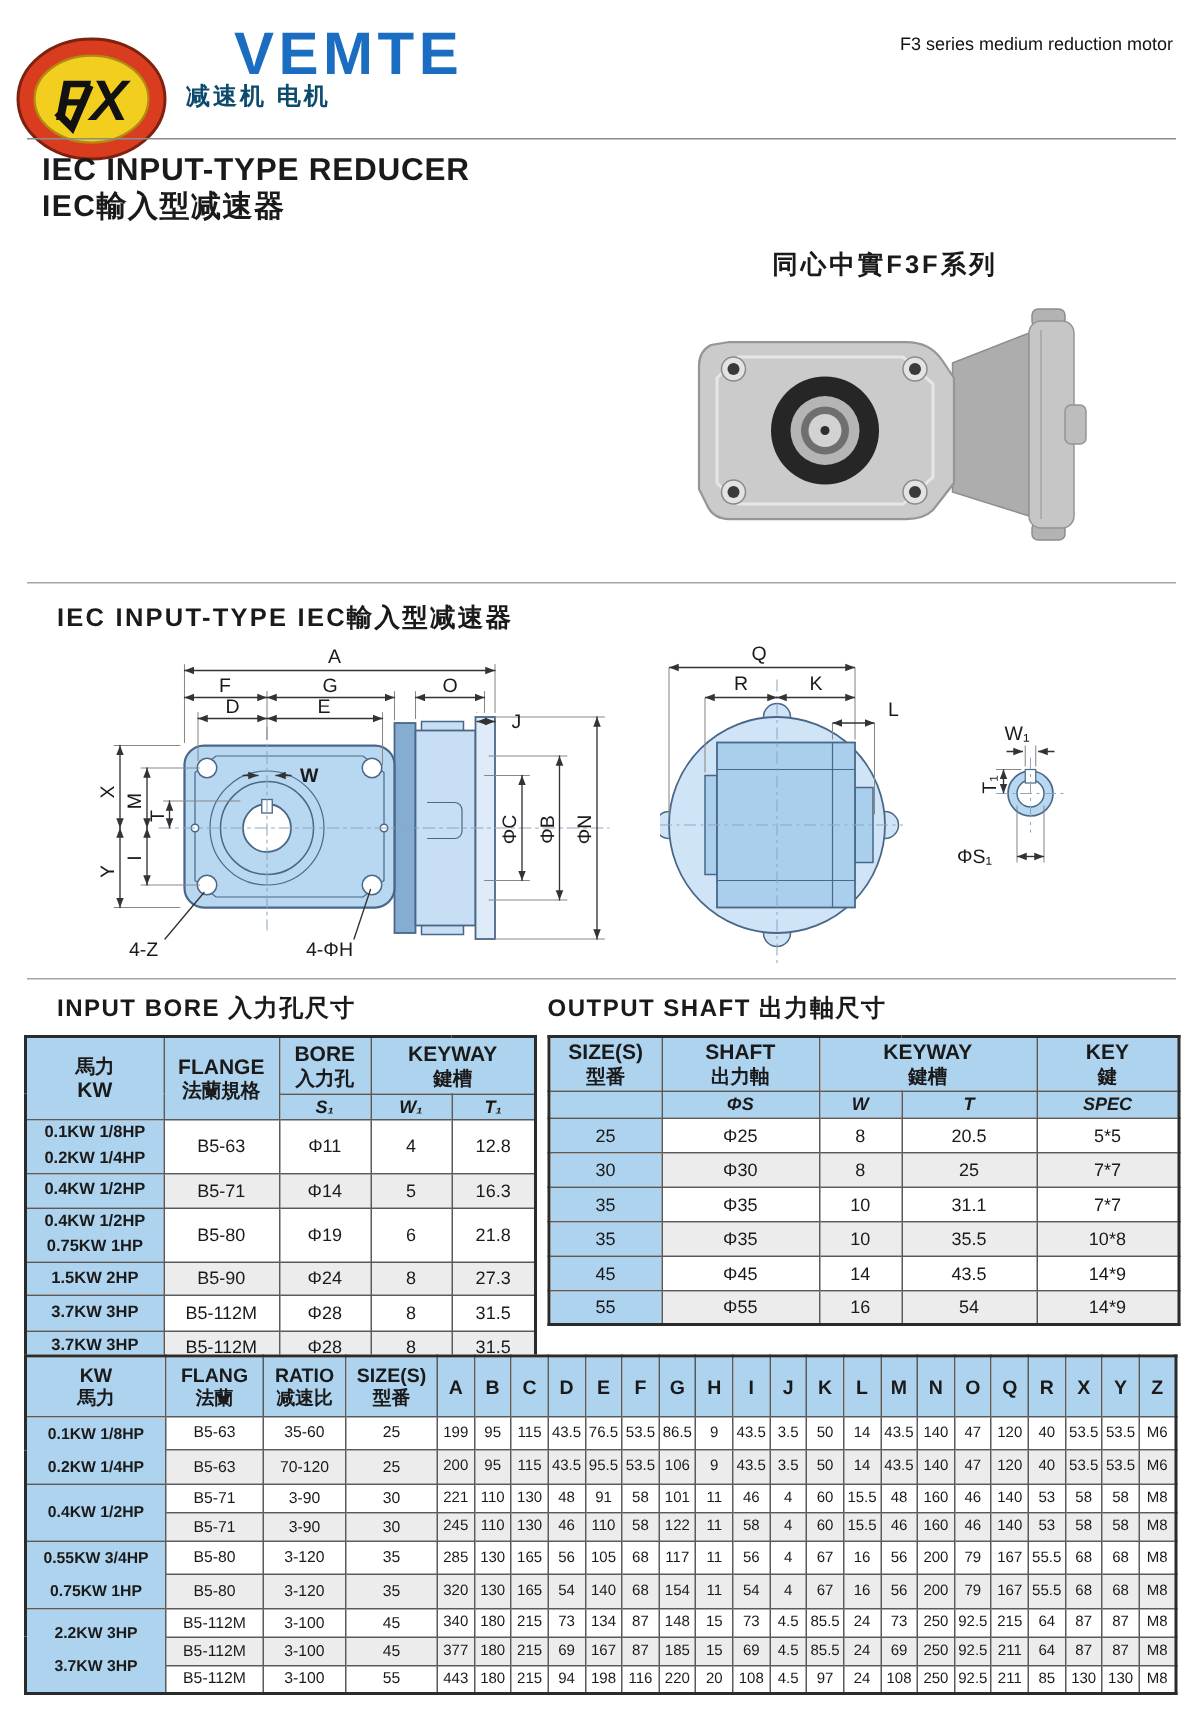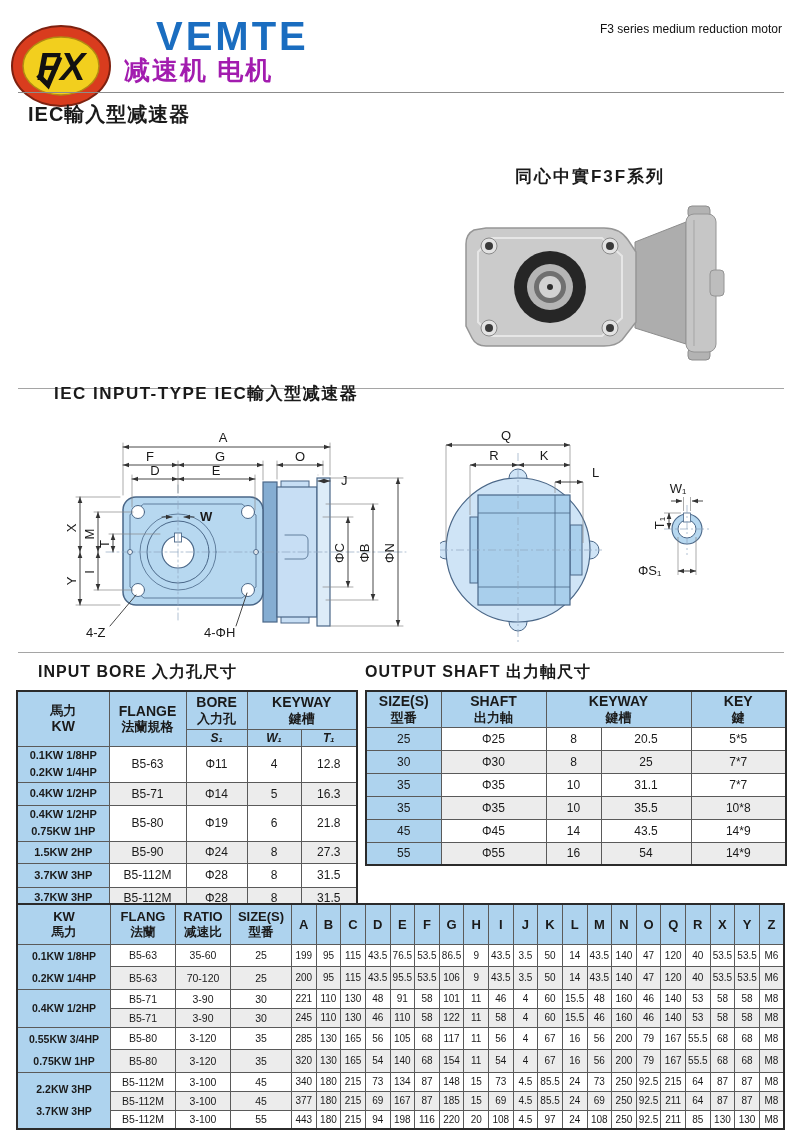--- a/index.html
+++ b/index.html
@@ -5,21 +5,21 @@
   html,body{margin:0;padding:0;}
   body{
     width:800px;height:1143px;position:relative;background:#ffffff;
     font-family:"Liberation Sans", sans-serif;color:#1a1a1a;overflow:hidden;
   }
   .abs{position:absolute;}
   .rule{position:absolute;left:18px;right:16px;border-top:1px solid #8c8c8c;height:0;}
 
   
   #brand-name{font-size:40px;font-weight:bold;color:#1a6dc0;letter-spacing:3px;line-height:1.0;margin-left:32px;}
-  #brand-sub{font-size:26px;font-weight:bold;color:#a21caf;letter-spacing:2px;line-height:1.1;}
+  #brand-sub{font-size:16px;font-weight:bold;color:#0c4a6e;letter-spacing:2px;line-height:1.1;}
   #series-block{text-align:right;line-height:1.25;}
   #series-en{font-size:12px;color:#111;}
   #series-zh{font-size:14.5px;font-weight:bold;color:#111;}
 
   #page-title-en{font-size:21px;font-weight:bold;letter-spacing:0.5px;line-height:1.15;}
   #page-title-zh{font-size:20px;font-weight:bold;letter-spacing:1px;line-height:1.25;}
 
   #photo-caption{width:300px;text-align:center;font-size:17px;font-weight:bold;letter-spacing:2px;}
   #drawing-title{font-size:17px;font-weight:bold;letter-spacing:1.5px;}
   .section-title{font-size:16px;font-weight:bold;letter-spacing:1px;text-align:right;}
@@ -62,20 +62,21 @@
 <div class="abs" style="left:124px;top:16px;">
   <div id="brand-name">VEMTE</div>
   <div id="brand-sub">减速机 电机</div>
 </div>
 <div id="series-block" class="abs" style="right:18px;top:22px;">
   <div id="series-en">F3 series medium reduction motor</div>
 </div>
 <div class="rule" style="top:92px;"></div>
 
 <div class="abs" style="left:28px;top:102px;">
+  <div id="page-title-en">IEC INPUT-TYPE REDUCER</div>
   <div id="page-title-zh">IEC輸入型减速器</div>
 </div>
 
 <div id="photo-caption" class="abs" style="left:440px;top:165px;">同心中實F3F系列</div>
 <div class="abs" style="left:452px;top:200px;">
   <svg width="295" height="168" viewBox="0 0 295 168">
 
     <rect x="236" y="6" width="22" height="12" rx="4" fill="#b3b3b3" stroke="#8d8d8d"></rect>
     <rect x="236" y="148" width="22" height="12" rx="4" fill="#b3b3b3" stroke="#8d8d8d"></rect>
     <polygon points="183,42 234,22 234,144 183,128" fill="#adadad" stroke="#8d8d8d"></polygon>
@@ -101,21 +102,21 @@
       <circle cx="98" cy="87" r="36" fill="#262626"></circle>
       <circle cx="98" cy="87" r="23" fill="#b5b5b5"></circle>
       <circle cx="98" cy="87" r="16" fill="#6f6f6f"></circle>
       <circle cx="98" cy="87" r="11" fill="#d2d2d2"></circle>
       <circle cx="98" cy="87" r="3" fill="#2e2e2e"></circle>
     </g>
   </svg>
 </div>
 <div class="rule" style="top:388px;border-top-color:#a5a5a5;"></div>
 
-<div id="drawing-title" class="abs" style="left:38px;top:382px;margin-left:16px;">IEC INPUT-TYPE  IEC輸入型减速器</div>
+<div id="drawing-title" class="abs" style="left:38px;top:400px;">IEC INPUT-TYPE  IEC輸入型减速器</div>
 
 <div class="abs" style="left:58px;top:425px;">
 <svg width="420" height="227" viewBox="0 0 420 227">
   <defs>
     <marker id="ar1" viewBox="0 0 10 10" refX="9" refY="5" markerWidth="8" markerHeight="8" orient="auto-start-reverse">
       <path d="M0,1.5 L9,5 L0,8.5 z" fill="#333"></path>
     </marker>
   </defs>
   <g stroke-linecap="round">
 
@@ -408,20 +409,27 @@
       </th>
       <th colspan="2" class="blue">
         <div class="h-en">KEYWAY</div>
         <div class="h-zh">鍵槽</div>
       </th>
       <th class="blue">
         <div class="h-en">KEY</div>
         <div class="h-zh">鍵</div>
       </th>
     </tr>
+    <tr style="height:18px;">
+      <th class="blue subhdr"></th>
+      <th class="blue subhdr">ΦS</th>
+      <th class="blue subhdr">W</th>
+      <th class="blue subhdr">T</th>
+      <th class="blue subhdr">SPEC</th>
+    </tr>
   </thead>
   <tbody id="os-body">
       <tr style="height: 23px;">
         <td class="blue">25</td>
         <td>Φ25</td>
         <td>8</td>
         <td>20.5</td>
         <td>5*5</td>
       </tr>
       <tr class="alt" style="height: 23px;">

